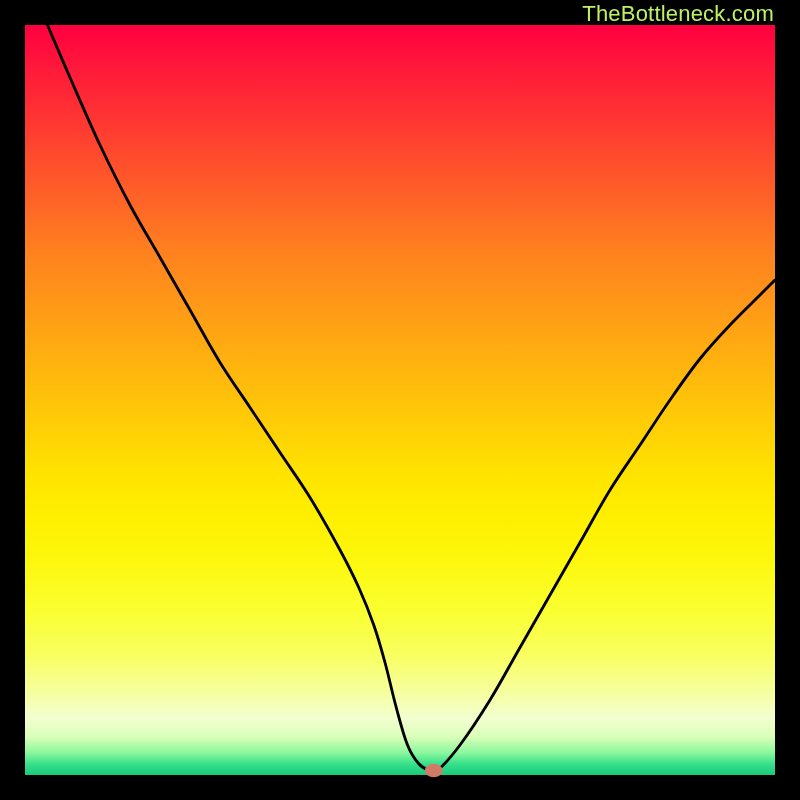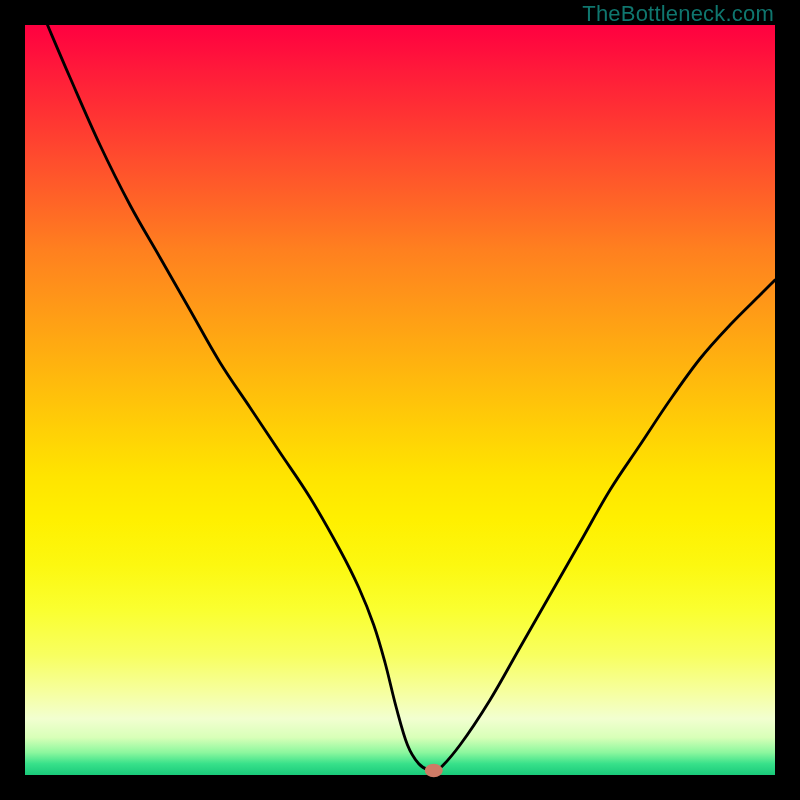--- a/index.html
+++ b/index.html
@@ -47,21 +47,21 @@
       #d8ffb8 95%,
       #8cf79e 97%,
       #38e18a 98.5%,
       #19c97a 100%
     );
   }
   .watermark {
     position: absolute;
     top: 1px;
     right: 26px;
-    color: #0f766e;
+    color: #bef264;
     font-size: 22px;
     font-weight: 500;
     letter-spacing: 0.2px;
     user-select: none;
   }
   svg.curve {
     position: absolute;
     left: 25px;
     top: 25px;
     width: 750px;

